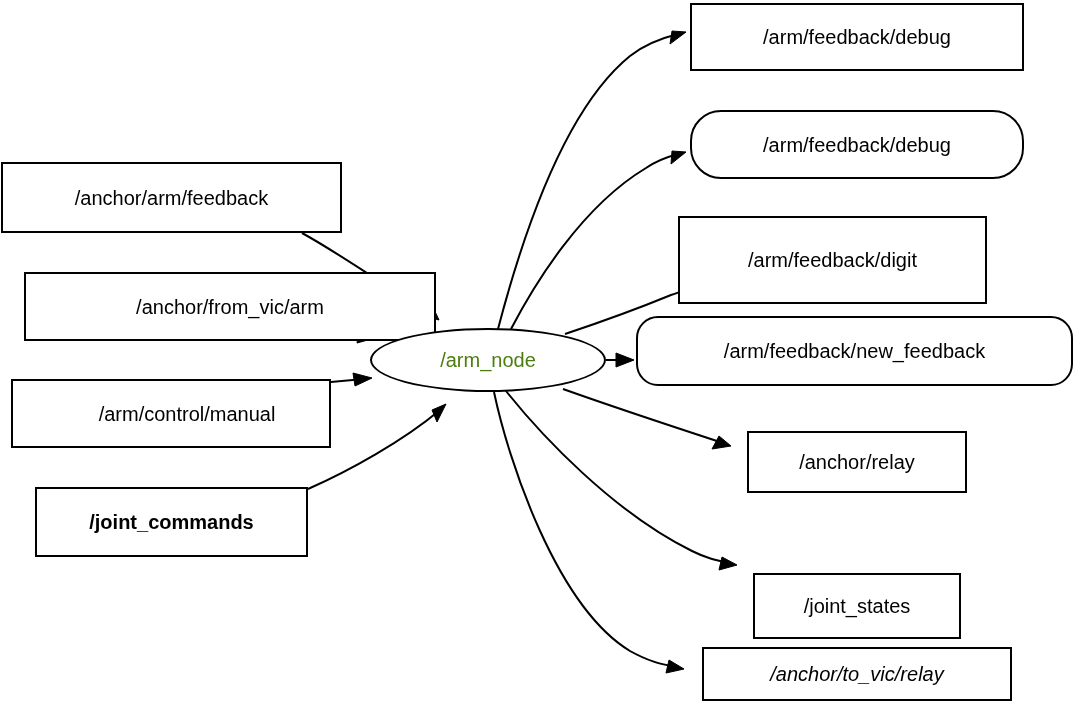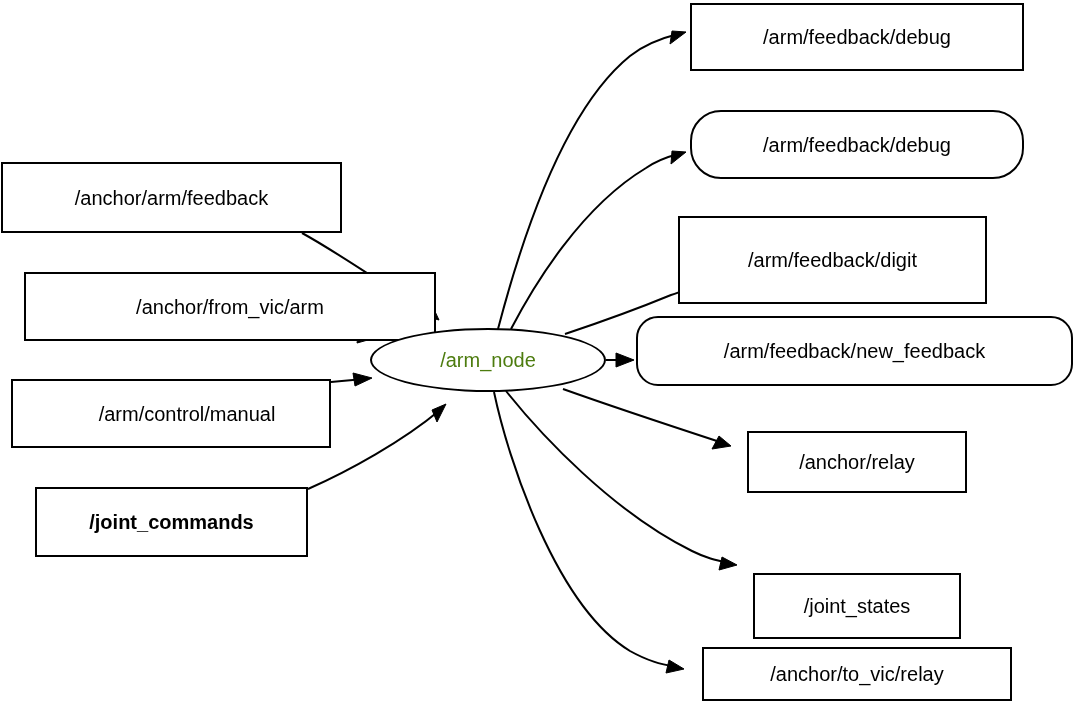--- a/index.html
+++ b/index.html
@@ -142,17 +142,17 @@
   </div>
   <div class="topic-node" style="left: 636px; top: 316px; width: 437px; height: 70px; border-radius: 22px;">
     <span class="topic-label">/arm/feedback/new_feedback</span>
   </div>
   <div class="topic-node" style="left: 747px; top: 431px; width: 220px; height: 62px;">
     <span class="topic-label">/anchor/relay</span>
   </div>
   <div class="topic-node" style="left: 753px; top: 573px; width: 208px; height: 66px;">
     <span class="topic-label">/joint_states</span>
   </div>
-  <div class="topic-node" style="left: 702px; top: 647px; width: 310px; height: 54px;">
+  <div class="topic-node" style="left: 702px; top: 647px; width: 310px; height: 54px; font-style: italic;">
     <span class="topic-label">/anchor/to_vic/relay</span>
   </div>
 
 </div>
 
 </body></html>

